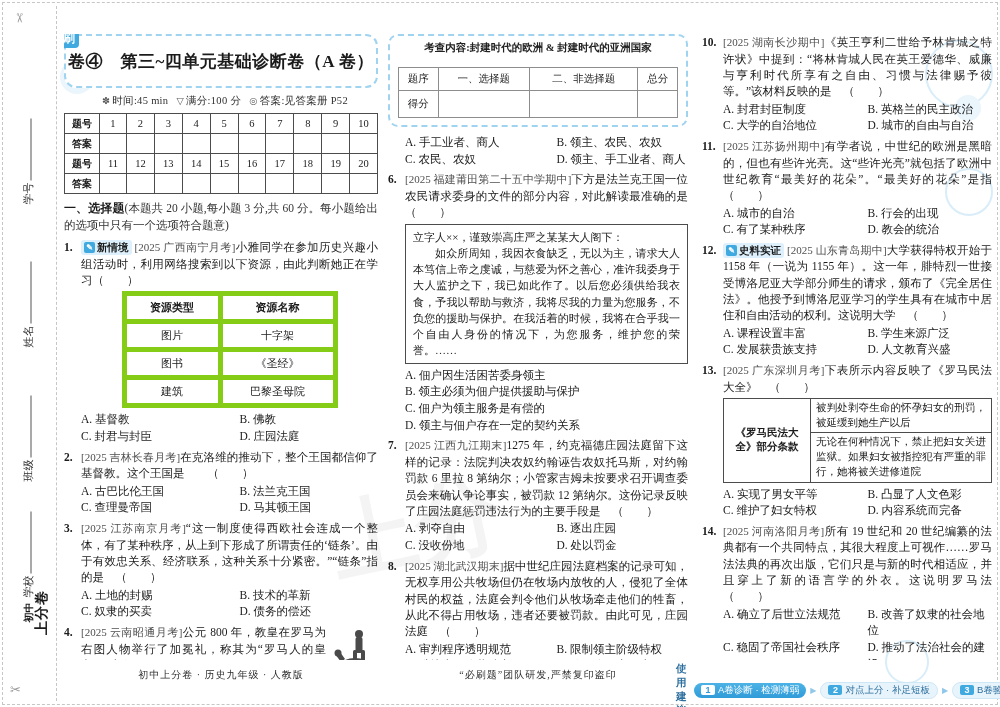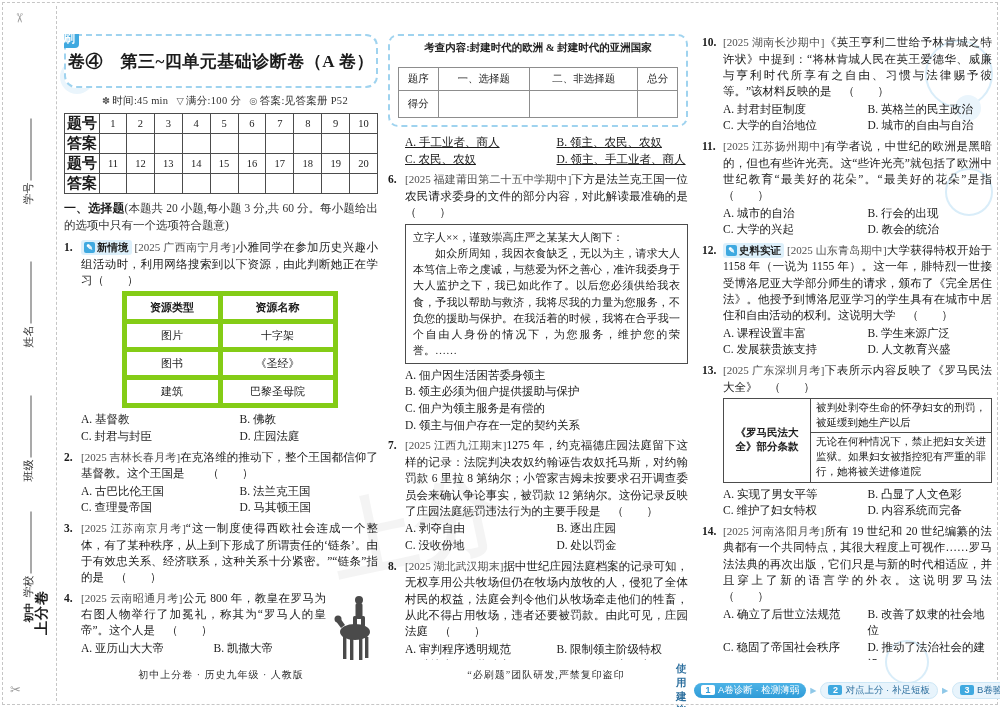--- a/index.html
+++ b/index.html
@@ -36,21 +36,21 @@
              border-radius:4px;font-size:12px;font-weight:bold;text-align:center;line-height:20px;z-index:3;
              font-family:"Liberation Sans",sans-serif;}
   .hdr-ring{position:absolute;left:-14px;top:4px;width:30px;height:30px;border-radius:50%;background:#ddeffa;z-index:-1;}
 
   .meta-line{text-align:center;font-size:10.5px;color:#2f2f2f;margin:2px 0 5px 0;letter-spacing:.3px;}
   .meta-line .mi{color:#5a5a5a;font-size:9.5px;margin:0 2px 0 8px;}
 
   table{border-collapse:collapse;}
   .ans-table{width:100%;margin-bottom:6px;}
   .ans-table td{border:1px solid #4c4c4c;height:19px;text-align:center;font-size:10.5px;padding:0;}
-  .ans-table td.lbl{font-weight:bold;width:34px;font-size:15px;}
+  .ans-table td.lbl{font-weight:bold;width:34px;font-size:10px;}
 
   .section-line{font-size:11.5px;line-height:1.45;text-align:justify;margin-bottom:5px;}
   .section-line b{font-size:12px;}
   .section-line .desc{color:#333;}
 
   
   .q{position:relative;padding-left:17px;margin-bottom:4px;font-size:11.5px;line-height:1.42;}
   .q-num{position:absolute;left:0;top:0;font-weight:bold;}
   .q-text{text-align:justify;}
   .src{color:#4f4f4f;font-size:11px;}
@@ -80,21 +80,21 @@
   
   .info-box{border:2px dashed #9fd3ef;border-radius:10px;padding:5px 8px 7px 8px;margin-bottom:7px;background:#fff;}
   .info-scope{text-align:center;font-size:10.5px;font-weight:bold;color:#222;margin-bottom:12px;}
   .info-table{width:100%;}
   .info-table td{border:1px solid #8d8d8d;height:20px;text-align:center;font-size:10.5px;}
   .info-table tr:last-child td{height:24px;}
 
   
   .foot{position:absolute;z-index:3;font-size:10px;color:#2d2d2d;}
   #foot1{left:64px;width:314px;top:668px;text-align:center;letter-spacing:1px;}
-  #foot2{left:396px;width:300px;top:668px;text-align:center;letter-spacing:1px;}
+  #foot2{left:388px;width:300px;top:668px;text-align:center;letter-spacing:1px;}
   #foot3{left:676px;right:6px;top:662px;display:flex;align-items:center;gap:4px;
          font-family:"Liberation Sans",sans-serif;}
   #foot3 .uselbl{color:#2d6f9e;font-weight:bold;font-size:10.5px;font-family:"Liberation Serif",serif;}
   .chip{display:inline-flex;align-items:center;gap:3px;border-radius:9px;padding:1px 7px;font-size:9.5px;
         background:#e8f4fc;color:#2d6f9e;border:1px solid #cde7f6;white-space:nowrap;}
   .chip .n{display:inline-block;min-width:10px;text-align:center;font-weight:bold;color:#fff;
            background:#3fa9e0;border-radius:2px;font-size:9px;padding:0 2px;}
   .chip.main{background:linear-gradient(180deg,#4db3e6,#2f9bd8);color:#fff;border:none;}
   .chip.main .n{background:#fff;color:#2f9bd8;}
   .arrow{color:#8fc8e8;font-size:8px;}
@@ -236,20 +236,26 @@
           <div class="opts">
             <div class="opt">A. 古巴比伦王国</div>
             <div class="opt">B. 法兰克王国</div>
             <div class="opt">C. 查理曼帝国</div>
             <div class="opt">D. 马其顿王国</div>
           </div>
         </div>
         <div class="q">
           <span class="q-num">3.</span>
           <div class="q-text"><span class="src">[2025 江苏南京月考]</span>“这一制度使得西欧社会连成一个整体，有了某种秩序，从上到下形成了所谓责任的‘链条’。由于有效忠关系、经济联系，这种关系十分紧密。”“链条”指的是　（　　）</div>
+          <div class="opts">
+            <div class="opt">A. 土地的封赐</div>
+            <div class="opt">B. 技术的革新</div>
+            <div class="opt">C. 奴隶的买卖</div>
+            <div class="opt">D. 债务的偿还</div>
+          </div>
         </div>
         <div class="q">
           <span class="q-num">4.</span>
           <div class="q-text"><span class="statue"><svg width="46" height="74" viewBox="0 0 46 74" xmlns="http://www.w3.org/2000/svg">
                 <g fill="#4a4a4a">
                   <circle cx="27" cy="8" r="4"></circle>
                   <rect x="23.5" y="11" width="7" height="16" rx="2"></rect>
                   <rect x="21" y="24" width="4" height="12" rx="1.5"></rect>
                   <rect x="29" y="24" width="4" height="13" rx="1.5"></rect>
                   <ellipse cx="23" cy="40" rx="15" ry="8"></ellipse>
@@ -284,21 +290,21 @@
             <tr>
               <td>得分</td>
               <td></td>
               <td></td>
               <td></td>
             </tr>
           </tbody>
         </table>
     </div>
     <div id="col2">
-        <div class="q" style="padding-left: 17px; text-decoration: underline;">
+        <div class="q" style="padding-left: 17px;">
           <div class="opts">
             <div class="opt">A. 手工业者、商人</div>
             <div class="opt">B. 领主、农民、农奴</div>
             <div class="opt">C. 农民、农奴</div>
             <div class="opt">D. 领主、手工业者、商人</div>
           </div>
         </div>
         <div class="q">
           <span class="q-num">6.</span>
           <div class="q-text"><span class="src">[2025 福建莆田第二十五中学期中]</span>下方是法兰克王国一位农民请求委身的文件的部分内容，对此解读最准确的是　（　　）</div>
@@ -347,21 +353,21 @@
             <div class="opt">C. 大学的自治地位</div>
             <div class="opt">D. 城市的自由与自治</div>
           </div>
         </div>
         <div class="q" style="padding-left: 21px;">
           <span class="q-num">11.</span>
           <div class="q-text"><span class="src">[2025 江苏扬州期中]</span>有学者说，中世纪的欧洲是黑暗的，但也有些许光亮。这“些许光亮”就包括了欧洲中世纪教育“最美好的花朵”。“最美好的花朵”是指　（　　）</div>
           <div class="opts">
             <div class="opt">A. 城市的自治</div>
             <div class="opt">B. 行会的出现</div>
-            <div class="opt">C. 大学的兴起</div>
+            <div class="opt">C. 有了某种秩序</div>
             <div class="opt">D. 教会的统治</div>
           </div>
         </div>
         <div class="q" style="padding-left: 21px;">
           <span class="q-num">12.</span>
           <div class="q-text"><span class="badge">
               <span class="badge-ico">✎</span>
               <span>史料实证</span>
             </span><span class="src">[2025 山东青岛期中]</span>大学获得特权开始于 1158 年（一说为 1155 年）。这一年，腓特烈一世接受博洛尼亚大学部分师生的请求，颁布了《完全居住法》。他授予到博洛尼亚学习的学生具有在城市中居住和自由活动的权利。这说明大学　（　　）</div>
           <div class="opts">

